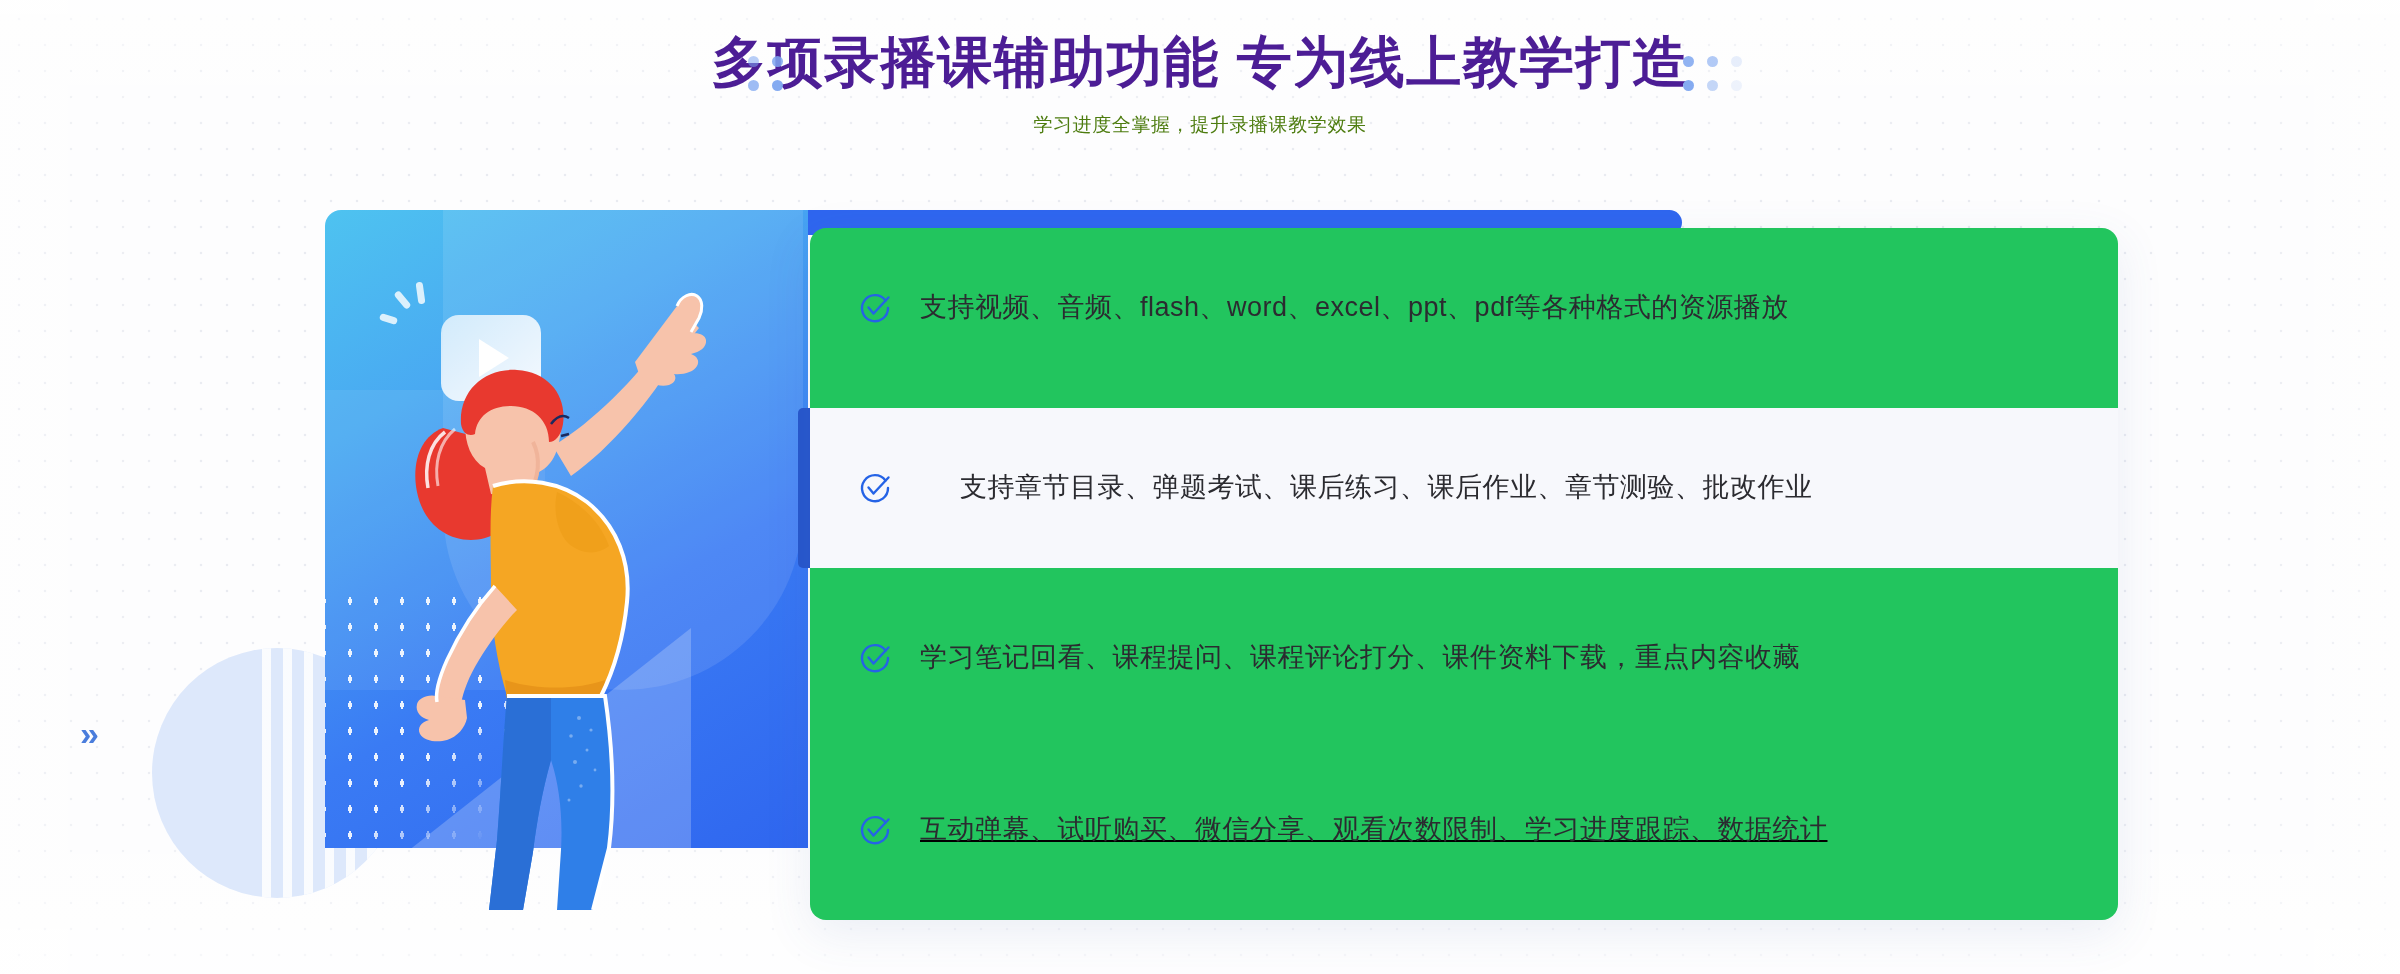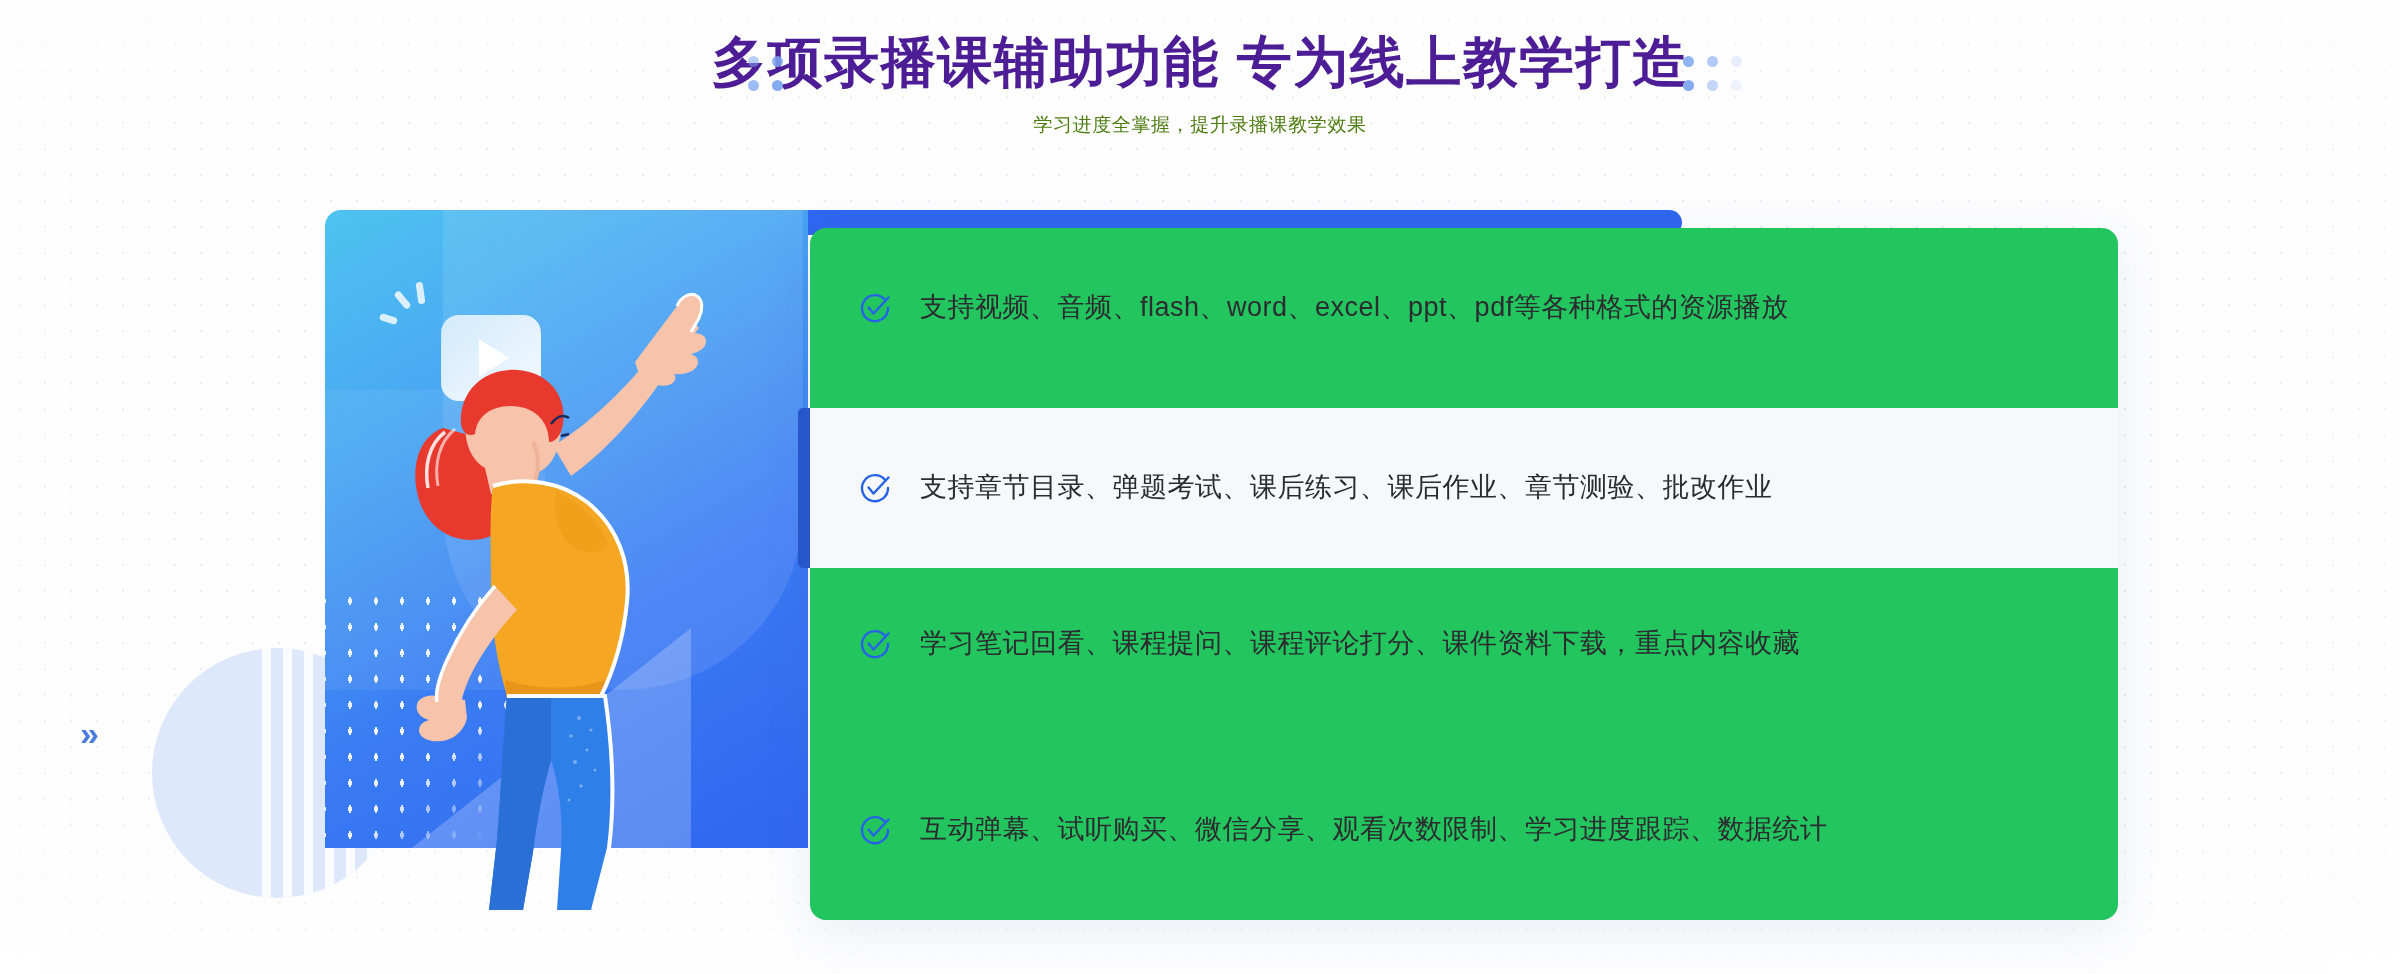--- a/index.html
+++ b/index.html
@@ -238,23 +238,23 @@
   }
   .row {
     position: absolute;
     left: 0; width: 100%;
     height: 160px;
     display: flex;
     align-items: center;
     padding-left: 48px;
   }
   .row.r0 { top: 0; }
-  .row.r1 { top: 180px; background: #f7f8fc; }
-  .row.r2 { top: 336px; }
-  .row.r3 { top: 522px; }
+  .row.r1 { top: 180px; background: #f7f8fc; gap: 40px; }
+  .row.r2 { top: 350px; }
+  .row.r3 { top: 522px; text-decoration: underline; }
 
   .check {
     flex: 0 0 auto;
     width: 34px; height: 34px;
     margin-right: 28px;
   }
   .row-text {
     font-size: 27px;
     color: #2b2b30;
     letter-spacing: .5px;

